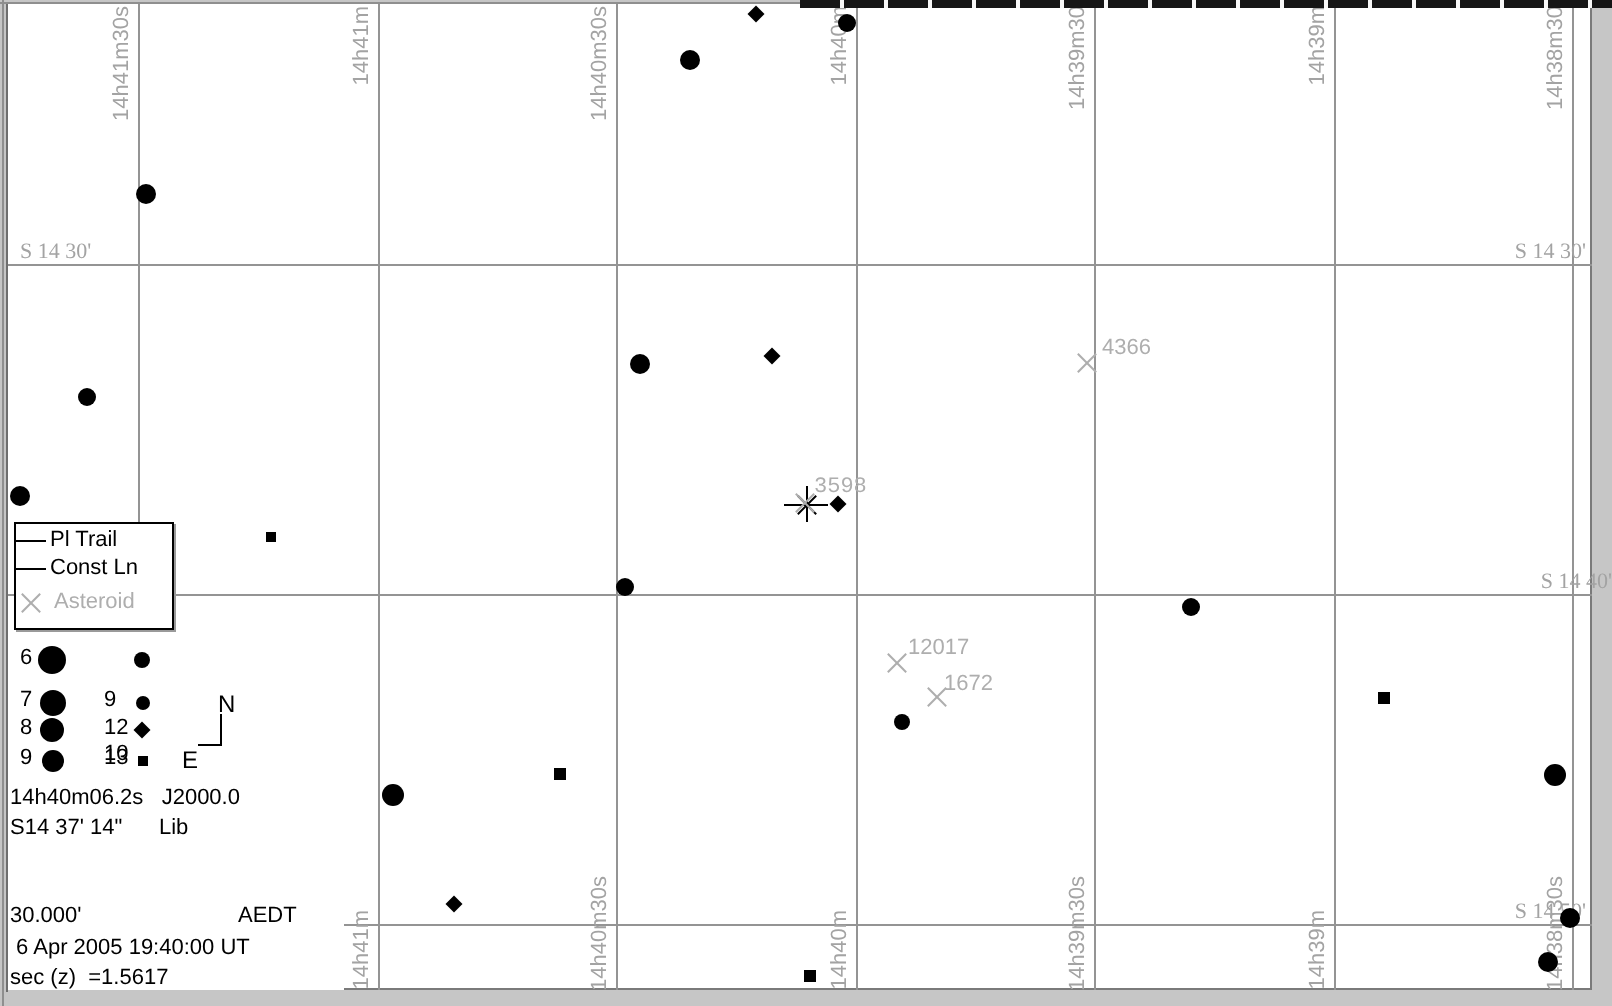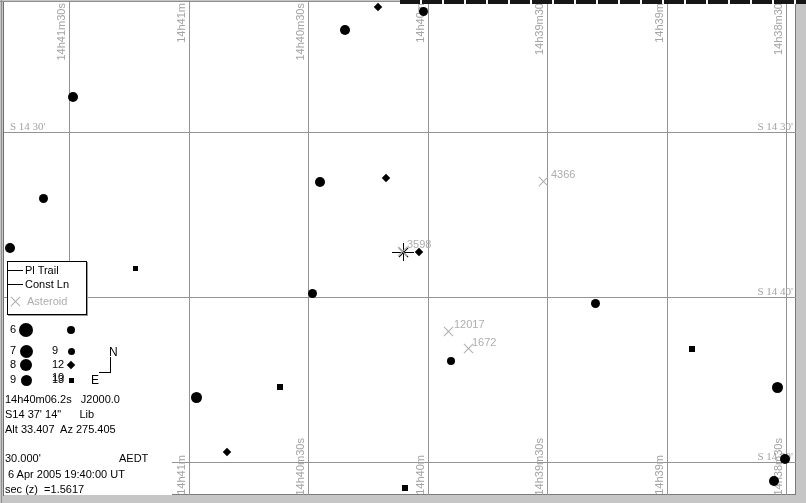--- a/index.html
+++ b/index.html
@@ -87,31 +87,31 @@
     <div class="vline" style="left: 667px; background: rgb(148, 148, 148);"></div>
     <div class="ra-label" style="left: 653px; top: 3px; color: rgb(163, 163, 163);">14h39m</div>
     <div class="ra-label" style="left: 653px; bottom: 8px; color: rgb(163, 163, 163);">14h39m</div>
     <div class="vline" style="left: 786px; background: rgb(148, 148, 148);"></div>
     <div class="ra-label" style="left: 772px; top: 3px; color: rgb(163, 163, 163);">14h38m30</div>
     <div class="ra-label" style="left: 772px; bottom: 8px; color: rgb(163, 163, 163);">14h38m30s</div>
     <div class="hline" style="top: 132px; background: rgb(148, 148, 148);"></div>
     <div class="dec-label" style="left: 10px; top: 120px; color: rgb(163, 163, 163);">S 14 30'</div>
     <div class="dec-label" style="right: 13px; top: 120px; color: rgb(163, 163, 163);">S 14 30'</div>
     <div class="hline" style="top: 297px; background: rgb(148, 148, 148);"></div>
-    <div class="dec-label" style="right: 13px; top: 285px; color: rgb(163, 163, 163); margin-left: 40px;">S 14 40'</div>
+    <div class="dec-label" style="right: 0; top: 285px; color: rgb(163, 163, 163); margin-left: 40px;">S 14 40'</div>
     <div class="hline" style="top: 462px; background: rgb(148, 148, 148);"></div>
     <div class="dec-label" style="right: 13px; top: 450px; color: rgb(163, 163, 163);">S 14 50'</div>
     <div class="xmark" style="left: 539px; top: 177px;"></div>
     <div class="ast-label" style="left: 551px; top: 168px; color: rgb(174, 174, 174);">4366</div>
     <div class="cross-bar" style="left: 392px; top: 252px; width: 22px; height: 1px;"></div>
     <div class="cross-bar" style="left: 403px; top: 243px; width: 1px; height: 18px;"></div>
     <div class="cross-bar" style="left: 397px; top: 252px; width: 13px; height: 1px; transform: rotate(45deg);"></div>
     <div class="cross-bar" style="left: 397px; top: 252px; width: 13px; height: 1px; transform: rotate(-45deg);"></div>
     <div class="xmark" style="left: 398px; top: 247px;"></div>
-    <div class="ast-label" style="left: 407px; top: 238px; color: rgb(174, 174, 174);">3598</div>
+    <div class="ast-label" style="left: 407px; top: 238px; color: rgb(174, 174, 174); font-family: Liberation Mono, monospace;">3598</div>
     <div class="xmark" style="left: 444px; top: 327px;"></div>
     <div class="ast-label" style="left: 454px; top: 318px; color: rgb(174, 174, 174);">12017</div>
     <div class="xmark" style="left: 464px; top: 344px;"></div>
     <div class="ast-label" style="left: 472px; top: 336px; color: rgb(174, 174, 174);">1672</div>
     <div class="overlay-panel"></div>
 
   <div class="legend-box">
     <div class="legend-row" style="top:2px">
       <span class="sym-line"></span>
       <span class="lg-label">Pl Trail</span>
@@ -126,21 +126,20 @@
     </div>
   </div>
 
   <div class="compass-letter" style="left:109px; top:345px">N</div>
   <div class="compass-bar" style="left:110px; top:357px; width:1px; height:16px"></div>
   <div class="compass-bar" style="left:99px; top:372px; width:12px; height:1px"></div>
   <div class="compass-letter" style="left:91px; top:373px">E</div>
 
   <div class="status-line" style="top:392px">14h40m06.2s   J2000.0</div>
   <div class="status-line" style="top:407px">S14 37' 14"      Lib</div>
-  <div class="status-line" style="top:422px">Alt 33.407  Az 275.405</div>
   <div class="status-line" style="top:451px">30.000'</div>
   <div class="status-line" style="top:467px"> 6 Apr 2005 19:40:00 UT</div>
   <div class="status-line" style="top:482px">sec (z)  =1.5617</div>
   <div class="tz-label">AEDT</div>
 
   <div class="top-strip"></div>
 <div class="star circle" style="left: 68px; top: 92px; width: 10px; height: 10px;"></div>
     <div class="star circle" style="left: 39px; top: 194px; width: 9px; height: 9px;"></div>
     <div class="star circle" style="left: 5px; top: 243px; width: 10px; height: 10px;"></div>
     <div class="star square" style="left: 133px; top: 266px; width: 5px; height: 5px;"></div>

